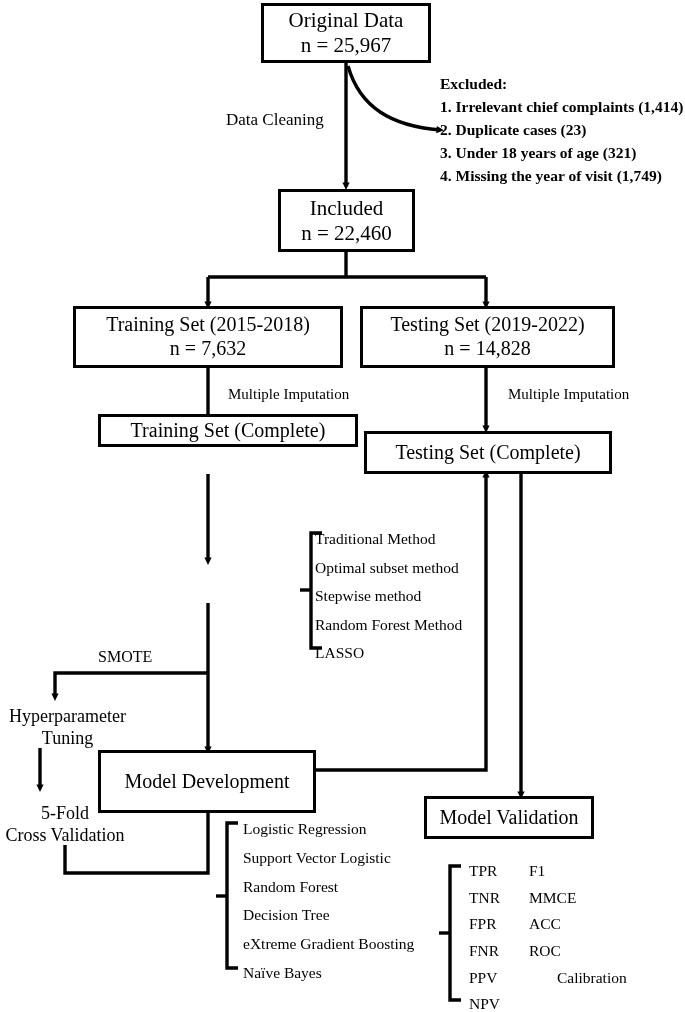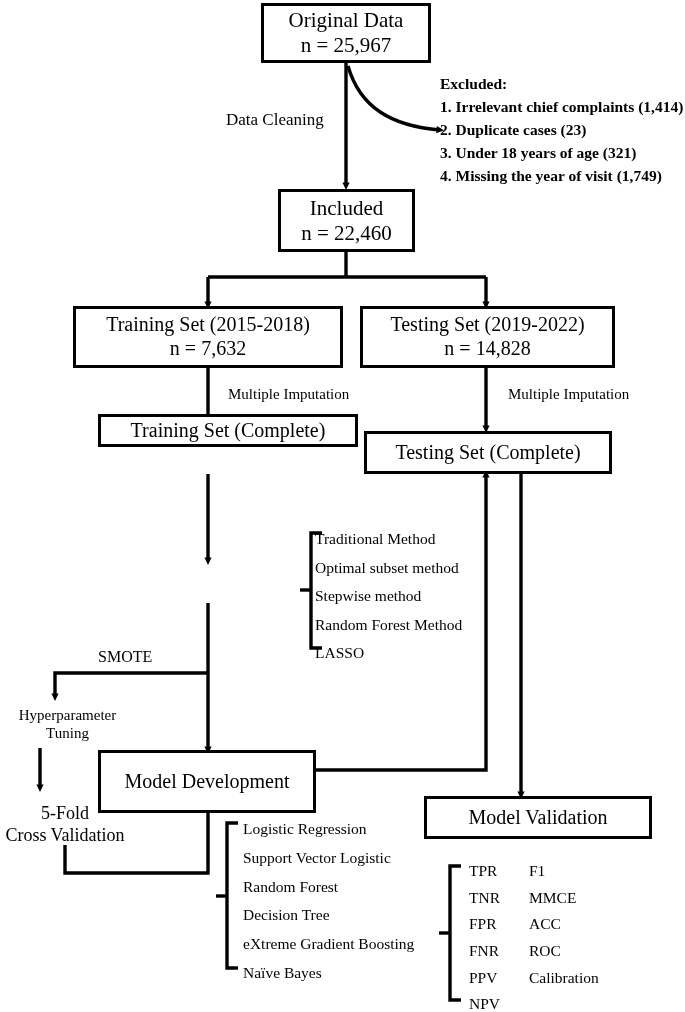--- a/index.html
+++ b/index.html
@@ -142,33 +142,33 @@
 
   <div class="node" style="left:364px; top:431px; width:248px; height:43px; font-size:20px;">
     <span class="l1">Testing Set (Complete)</span>
   </div>
 
 
   <div class="node" style="left:98px; top:750px; width:218px; height:63px; font-size:20px;">
     <span class="l1">Model Development</span>
   </div>
 
-  <div class="node" style="left:424px; top:796px; width:228px; height:43px; font-size:20px;">
+  <div class="node" style="left:424px; top:796px; width:170px; height:43px; font-size:20px;">
     <span class="l1">Model Validation</span>
   </div>
 
   <div class="edge-label" style="left:226px; top:110px; font-size:17px;">Data Cleaning</div>
 
   <div class="edge-label" style="left:228px; top:386px; font-size:15px;">Multiple Imputation</div>
 
   <div class="edge-label" style="left:508px; top:386px; font-size:15px;">Multiple Imputation</div>
 
   <div class="edge-label" style="left:98px; top:648px; font-size:16px;">SMOTE</div>
 
-  <div class="side-text" style="left:0px; top:706px; width:135px; font-size:15px; line-height:1.22; text-align:center;">
+  <div class="side-text" style="left:0px; top:706px; width:135px; font-size:18px; line-height:1.22; text-align:center;">
     <div>Hyperparameter</div>
     <div>Tuning</div>
   </div>
 
   <div class="side-text" style="left:0px; top:803px; width:130px; font-size:18px; line-height:1.22; text-align:center;">
     <div>5-Fold</div>
     <div>Cross Validation</div>
   </div>
 
   <div class="excl-block" style="left:440px; top:73px; font-size:15.5px; line-height:1.48;">
@@ -206,21 +206,21 @@
       <span>MMCE</span>
     </div>
     <div class="metric-row" style="position:relative;">
       <span class="ma">FPR</span>
       <span>ACC</span>
     </div>
     <div class="metric-row" style="position:relative;">
       <span class="ma">FNR</span>
       <span>ROC</span>
     </div>
-    <div class="metric-row" style="position:relative;">
+    <div class="metric-row" style="position:relative;gap:28px;">
       <span class="ma">PPV</span>
       <span>Calibration</span>
     </div>
     <div class="metric-row" style="position:relative;">
       <span class="ma">NPV</span>
       <span></span>
     </div>
   </div>
 
 </div>

